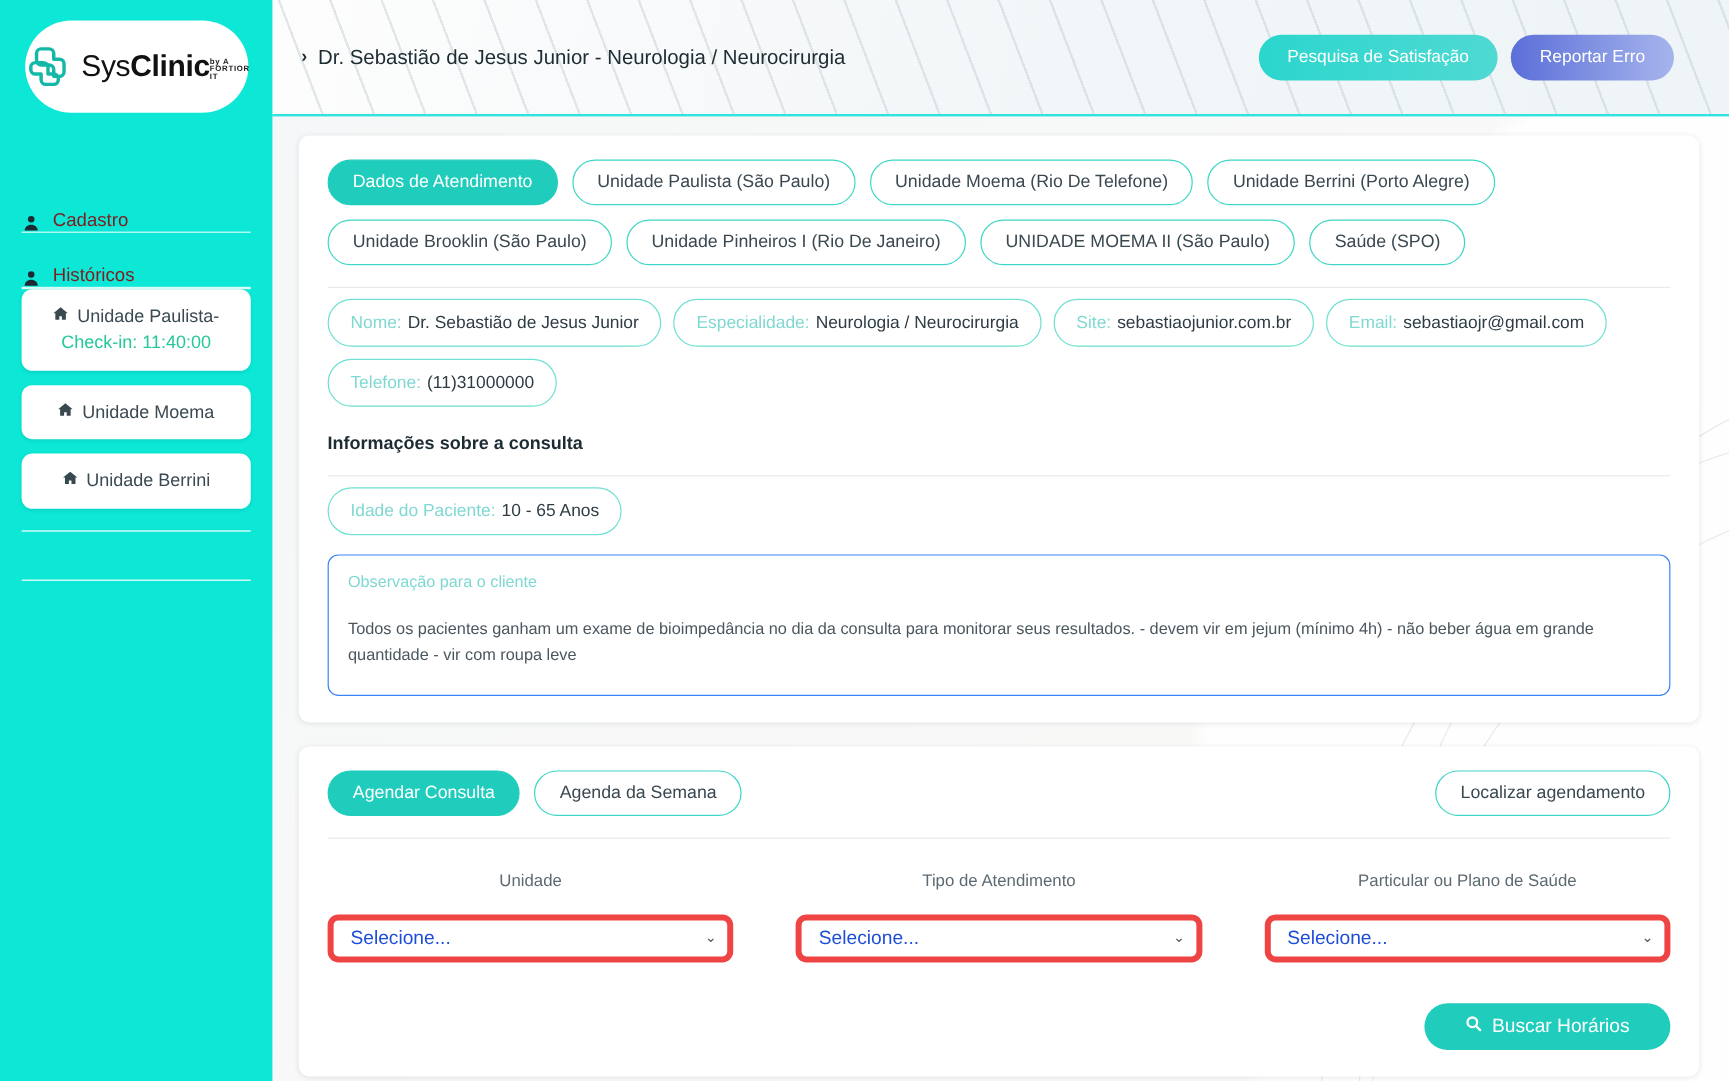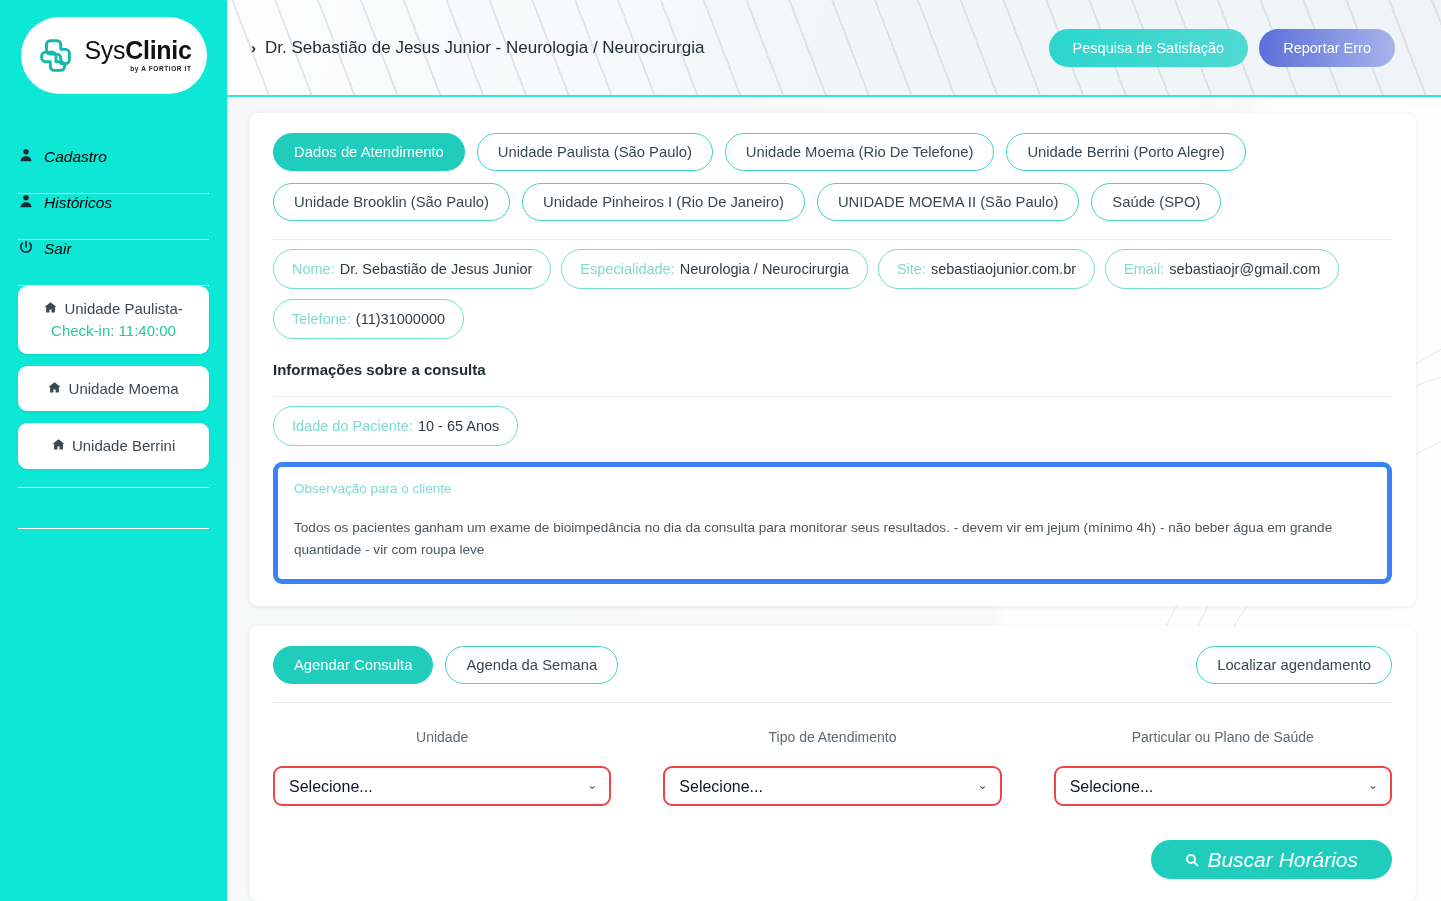--- a/index.html
+++ b/index.html
@@ -32,35 +32,34 @@
     width: 227px; min-width: 227px; height: 901px;
     background: #0ce7d6;
     display: flex; flex-direction: column; align-items: center;
     padding-top: 17px;
   }
   .logo-pill {
     width: 186px; height: 77px; background: #fff; border-radius: 40px;
     display: flex; align-items: center; justify-content: center; gap: 7px;
   }
   .logo-mark { width: 42px; height: 42px; position: relative; }
-  .logo-text { display: flex; flex-direction: column; align-items: flex-start; line-height: 1; justify-content: space-between; }
+  .logo-text { display: flex; flex-direction: row; align-items: flex-start; line-height: 1; justify-content: space-between; }
   .logo-word { font-size: 25px; color: #111; letter-spacing: -.3px; }
   .logo-word b { font-weight: 700; }
   .logo-word span.thin { font-weight: 400; }
   .logo-tag {
     font-size: 6.5px; font-weight: 700; color: #222; letter-spacing: .6px;
     margin-top: 3px; align-self: flex-end;
   }
 
   .nav { width: 100%; padding: 0 18px; margin-top: 54px; }
   .nav-item {
-    display: flex; align-items: flex-start; gap: 10px;
-    height: 45px; color: #000000; font-size: 15.5px;
+    display: flex; align-items: flex-end; gap: 10px;
+    height: 45px; color: #7f1d1d; font-size: 15.5px;
     cursor: pointer;
-    font-style: italic;
   }
   .nav-sep { height: 1px; background: rgba(255,255,255,.85); width: 100%; }
   .nav-icon { width: 16px; display: inline-flex; justify-content: center; color: #1b2a33; }
 
   .unit-cards { width: 100%; padding: 0 18px; display: flex; flex-direction: column; gap: 12px; }
   .unit-card {
     background: #fff; border-radius: 9px; padding: 12px 10px;
     text-align: center; font-size: 15px; color: #3b4a52; line-height: 1.45;
     box-shadow: 0 1px 3px rgba(0,0,0,.08); cursor: pointer;
   }
@@ -123,48 +122,48 @@
     font-size: 14.5px; white-space: nowrap; background: #fff;
   }
   .chip-label { color: #7fd9d2; }
   .chip-val { color: #2e3c44; }
 
   .hr { height: 1px; background: #e7ebed; margin: 18px 0 0 0; }
 
   .section-title { font-size: 15px; font-weight: 700; color: #1d2b33; margin-top: 22px; }
 
   .obs-box {
-    margin-top: 16px; border: 5px solid #3b82f6; border-radius: 9px;
+    margin-top: 16px; border: 1px solid #3b82f6; border-radius: 9px;
     padding: 14px 16px 18px 16px; min-height: 118px;
   }
   .obs-label { color: #7fd9d2; font-size: 13.5px; }
   .obs-text { color: #4a575e; font-size: 13.6px; line-height: 1.62; margin-top: 21px; }
 
   .sched-head { display: flex; align-items: center; gap: 12px; }
   .sched-head .spacer { flex: 1; }
 
   .fields { display: flex; gap: 52px; margin-top: 26px; }
   .field { flex: 1; display: flex; flex-direction: column; gap: 12px; }
   .field-label { text-align: center; font-size: 14px; color: #5d6a72; margin-bottom: 9px; }
   .select-wrap { position: relative; }
   select {
-    width: 100%; height: 40px; border: 2px solid #ef4444; border-radius: 9px;
-    background: #fff; color: #0f172a; font-size: 16px; padding: 0 25px 0 14px;
+    width: 100%; height: 40px; border: 5px solid #ef4444; border-radius: 9px;
+    background: #fff; color: #1d4ed8; font-size: 16px; padding: 0 25px 0 14px;
     appearance: none; -webkit-appearance: none; font-family: inherit; cursor: pointer;
   }
   .caret {
     position: absolute; right: 14px; top: 50%; transform: translateY(-55%);
     pointer-events: none; color: #4d5a62; font-size: 12px;
   }
 
   .search-row { display: flex; justify-content: flex-end; margin-top: 34px; }
   .btn-search {
     background: #20cdbd; color: #fff; border: none; border-radius: 22px;
-    height: 39px; padding: 0 34px; font-size: 21px; cursor: pointer;
-    display: inline-flex; align-items: center; gap: 8px; font-family: inherit; font-style: italic;
+    height: 39px; padding: 0 34px; font-size: 16px; cursor: pointer;
+    display: inline-flex; align-items: center; gap: 8px; font-family: inherit;
   }
 </style>
 </head>
 <body>
 
 <div class="app">
   <div class="page-bg">
     <div class="arc a1"></div>
     <div class="arc a2"></div>
     <div class="arc a3"></div>
@@ -202,29 +201,20 @@
         <span class="nav-icon">
           <svg viewBox="0 0 16 16" width="14" height="14" fill="currentColor">
               <circle cx="8" cy="4.3" r="3.1"></circle>
               <path d="M1.8 15c0-3.4 2.8-5.6 6.2-5.6S14.2 11.6 14.2 15z"></path>
             </svg>
         </span>
         <span>Históricos</span>
       </div>
       <div class="nav-sep"></div>
 
-      <div class="nav-item">
-        <span class="nav-icon">
-          <svg viewBox="0 0 16 16" width="14" height="14" fill="none" stroke="currentColor" stroke-width="2" stroke-linecap="round">
-            <path d="M8 1.8v6"></path>
-              <path d="M12.2 3.6a6 6 0 1 1-8.4 0"></path>
-          </svg>
-        </span>
-        <span>Sair</span>
-      </div>
       <div class="nav-sep"></div>
     </nav>
 
     <div class="unit-cards">
       <div class="unit-card">
         <span class="home">
           <svg viewBox="0 0 16 16" width="13" height="13" fill="currentColor">
               <path d="M8 1.4 0.6 7.4h2V14h4.1v-3.6h2.6V14h4.1V7.4h2z"></path>
             </svg>
         </span><span>Unidade Paulista-</span>

